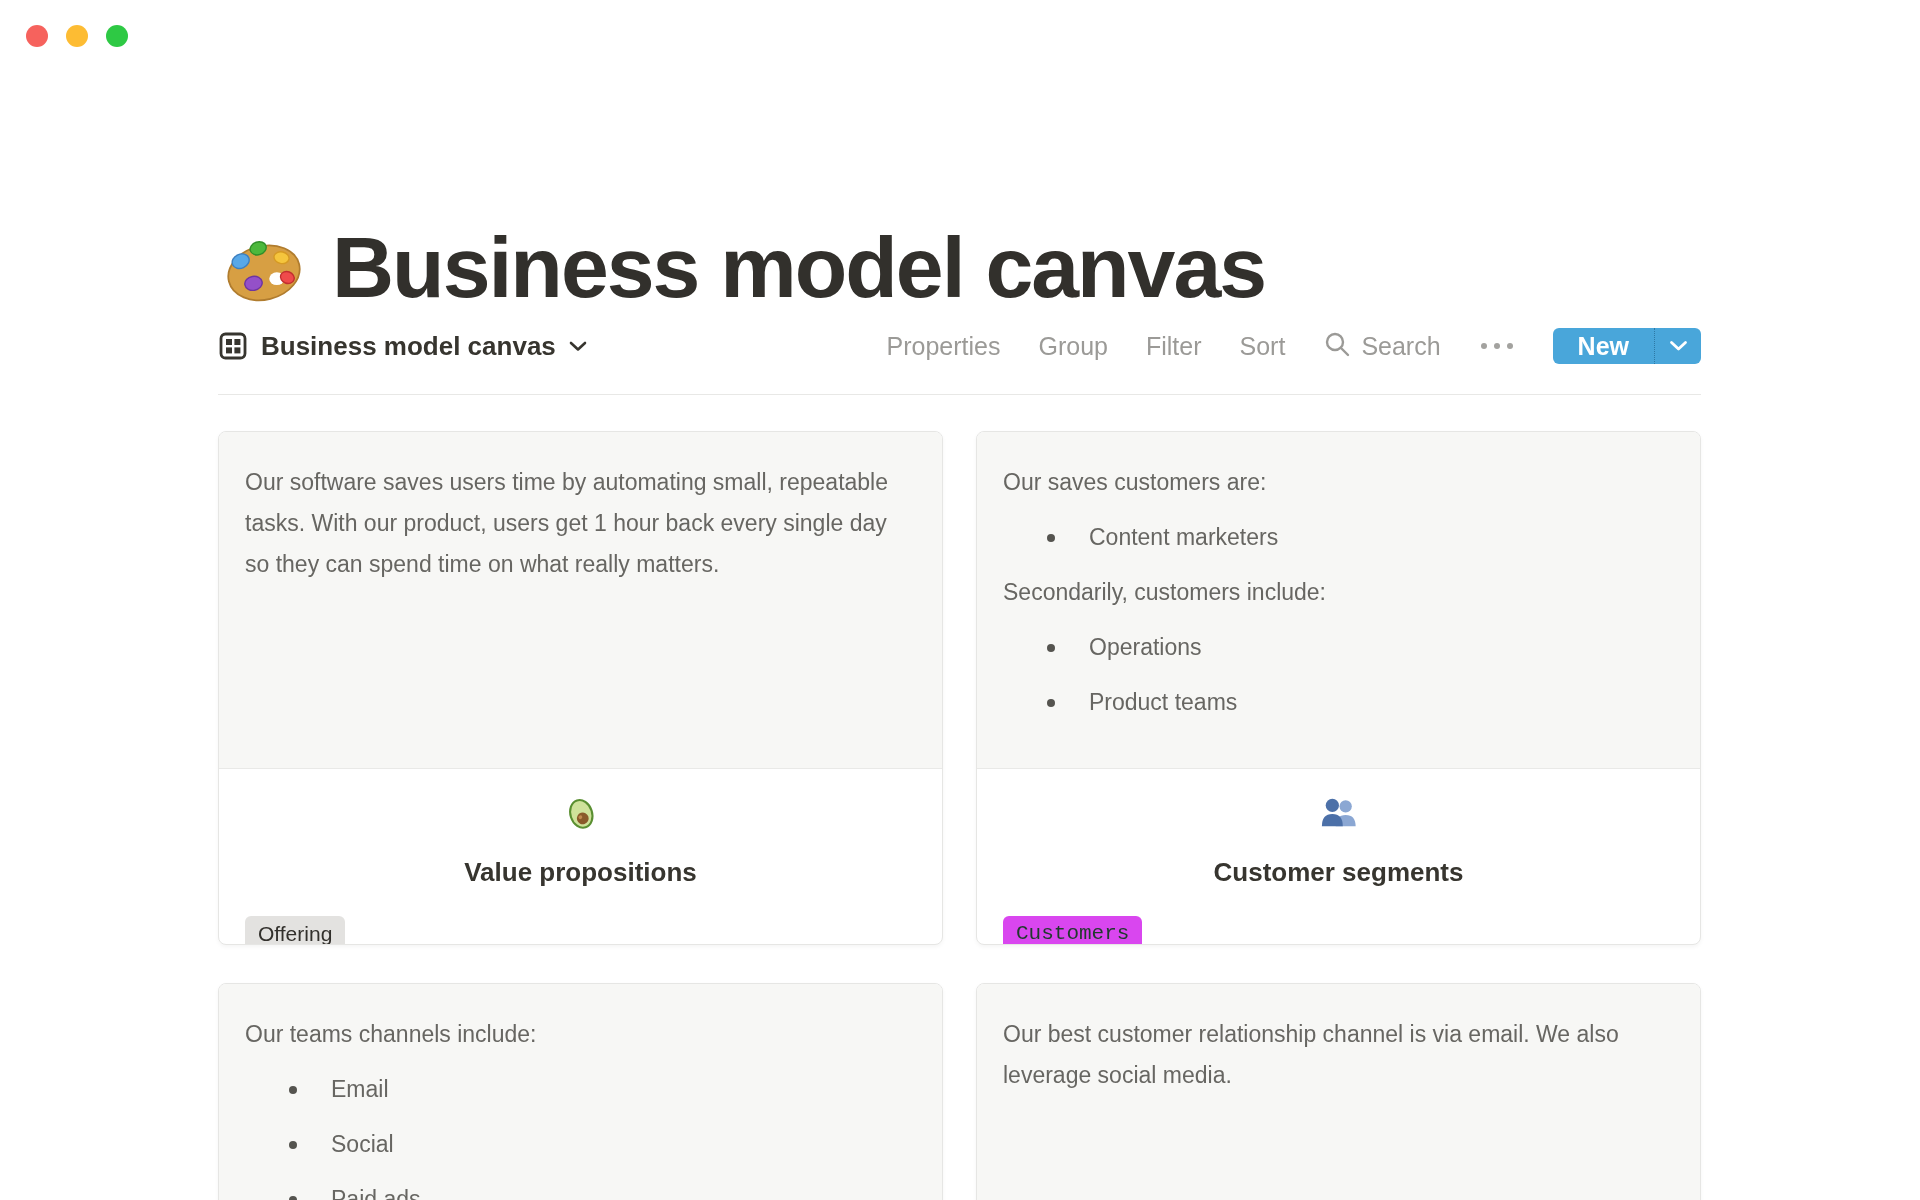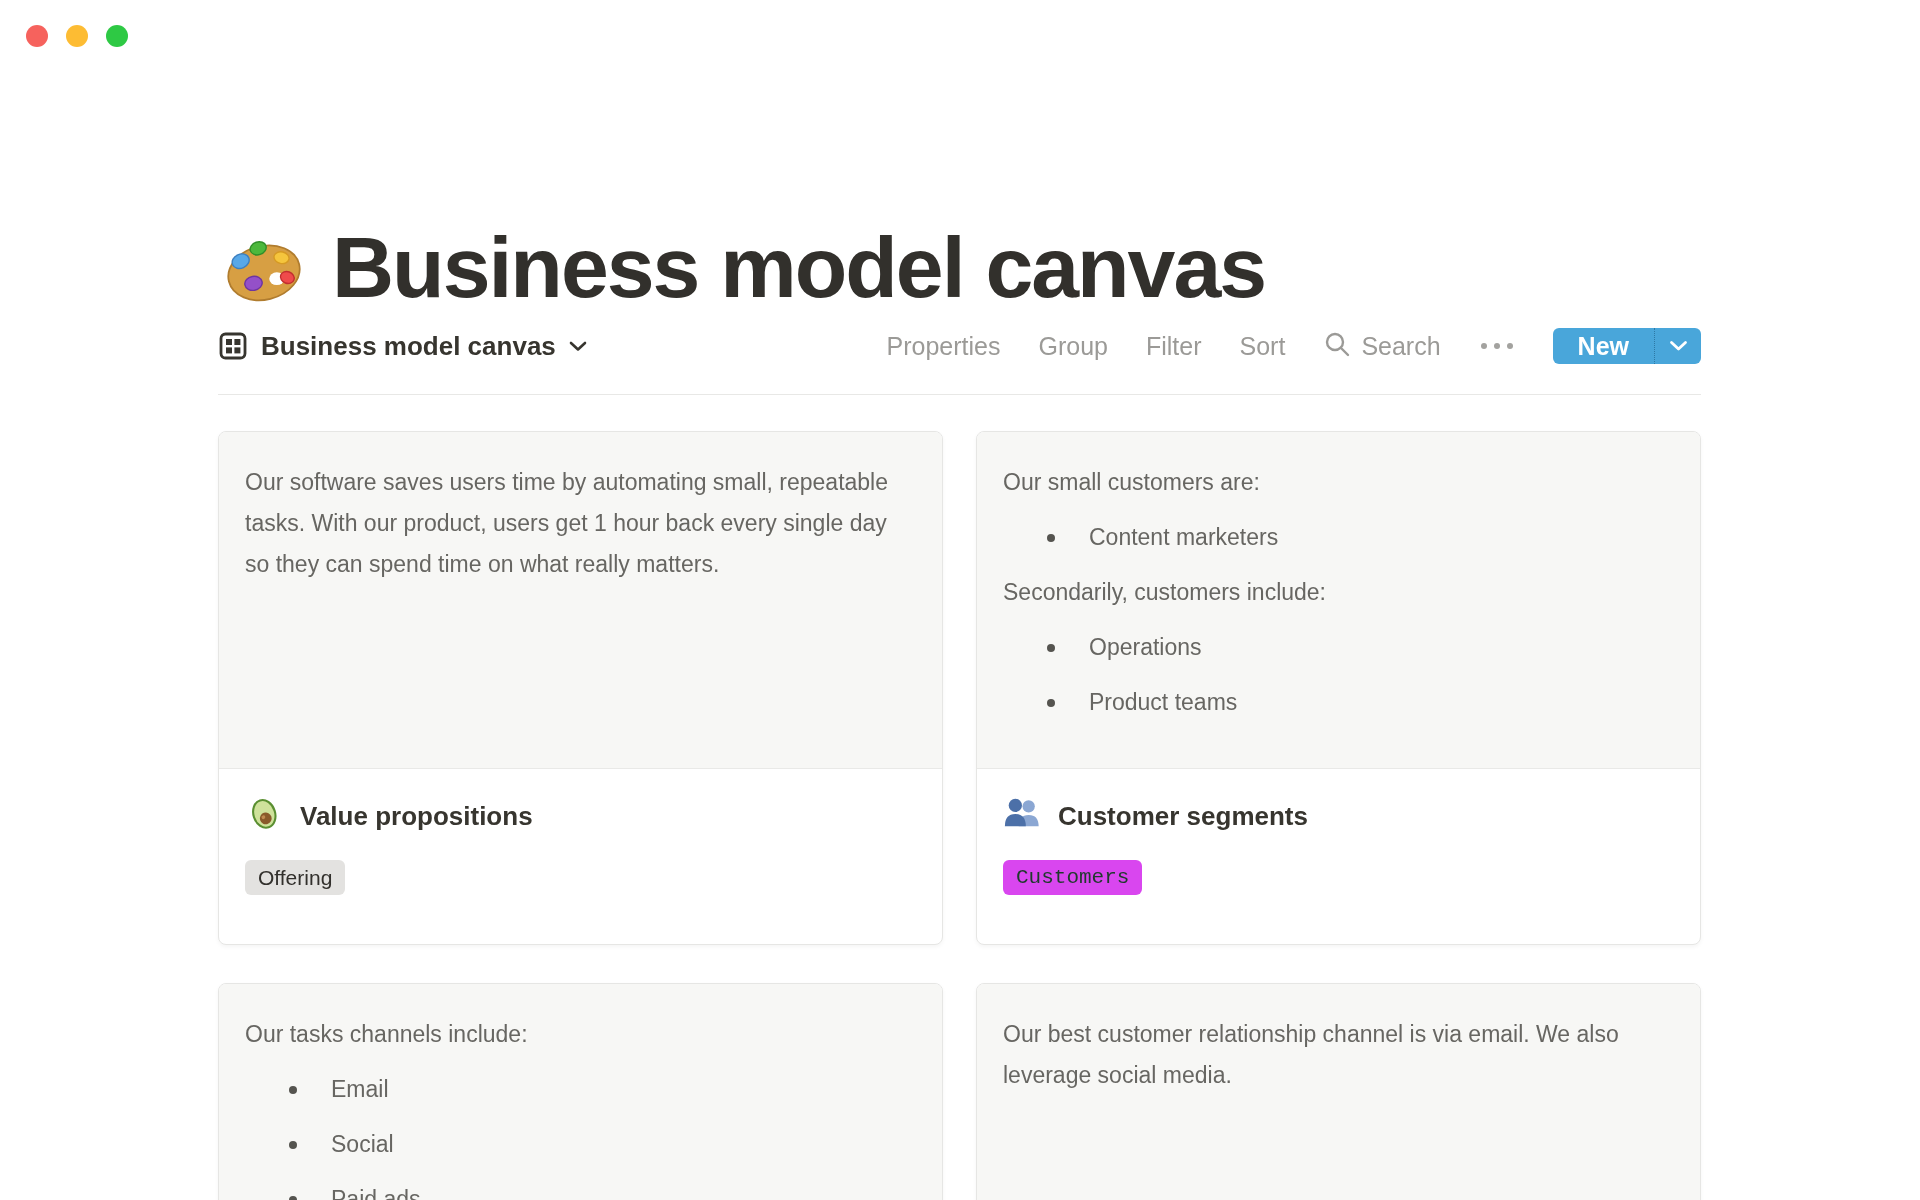--- a/index.html
+++ b/index.html
@@ -39,21 +39,21 @@
   .grid{position:absolute;left:218px;top:431px;width:1483px;display:grid;grid-template-columns:725px 725px;column-gap:33px;row-gap:38px;}
   .card{height:514px;background:#fff;border:1px solid #e6e6e4;border-radius:8px;overflow:hidden;
         box-shadow:0 2px 4px rgba(15,15,15,0.045);box-sizing:border-box;cursor:pointer;}
   .card-preview{background:#f7f7f5;height:336px;padding:30px 26px 0;box-sizing:border-box;overflow:hidden;
         font-size:23px;color:#676662;line-height:41px;}
   .card.no-footer .card-preview{height:100%;}
   .pv-p{margin:0 0 14px;}
   .pv-li{position:relative;padding-left:86px;margin:0 0 14px;}
   .pv-li .bullet{position:absolute;left:44px;top:17px;width:8px;height:8px;border-radius:50%;background:#55544f;}
   .card-footer{height:156px;border-top:1px solid #e9e9e7;padding:25px 26px 0;box-sizing:border-box;background:#fff;}
-  .card-title-row{display:flex;align-items:flex-end;gap:17px;}
+  .card-title-row{display:flex;align-items:center;gap:25px;flex-direction:column;}
   .card-emoji svg{width:38px;height:38px;display:block;}
   .card-title{font-size:26px;font-weight:700;color:#37352f;}
   .tag{display:inline-block;margin-top:28px;font-size:21px;line-height:27px;padding:4px 13px;border-radius:6px;white-space:nowrap;}
   .tag-gray{background:#e3e2e0;color:#32302c;}
   .tag-green{background:#d946ef;color:#1f3b2c;font-family:Liberation Mono, monospace;}
 </style>
 </head>
 <body>
 
 <div class="traffic">
@@ -146,21 +146,21 @@
           </svg>
         </span>
         <span class="card-title">Value propositions</span>
       </div>
       <span class="tag tag-gray">Offering</span>
     </div>
   </div>
 
   <div class="card">
     <div class="card-preview">
-      <p class="pv-p">Our small customers are:</p>
+      <p class="pv-p">Our saves customers are:</p>
       <div class="pv-li"><span class="bullet"></span><span>Content marketers</span></div>
       <p class="pv-p">Secondarily, customers include:</p>
       <div class="pv-li"><span class="bullet"></span><span>Operations</span></div>
       <div class="pv-li"><span class="bullet"></span><span>Product teams</span></div>
     </div>
     <div class="card-footer">
       <div class="card-title-row">
         <span class="card-emoji">
           <svg viewBox="0 0 40 40">
             <g fill="#8ba7d3">
@@ -174,21 +174,21 @@
           </svg>
         </span>
         <span class="card-title">Customer segments</span>
       </div>
       <span class="tag tag-green">Customers</span>
     </div>
   </div>
 
   <div class="card no-footer">
     <div class="card-preview">
-      <p class="pv-p">Our tasks channels include:</p>
+      <p class="pv-p">Our teams channels include:</p>
       <div class="pv-li"><span class="bullet"></span><span>Email</span></div>
       <div class="pv-li"><span class="bullet"></span><span>Social</span></div>
       <div class="pv-li"><span class="bullet"></span><span>Paid ads</span></div>
     </div>
   </div>
 
   <div class="card no-footer">
     <div class="card-preview">
       <p class="pv-p">Our best customer relationship channel is via email. We also leverage social media.</p>
     </div>

